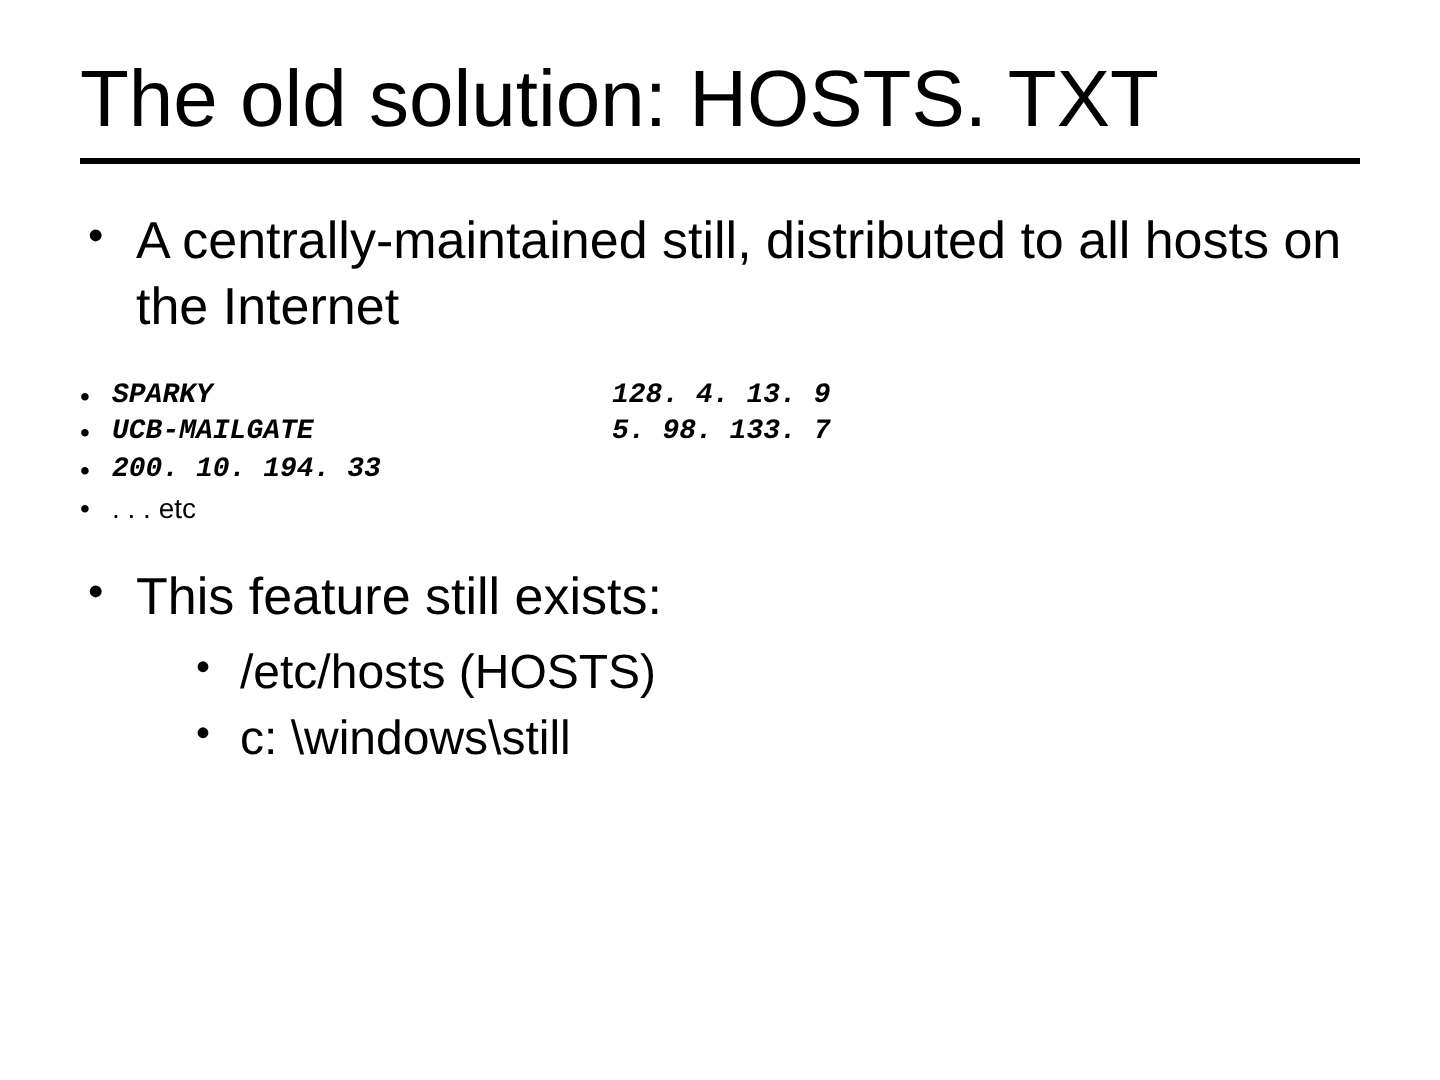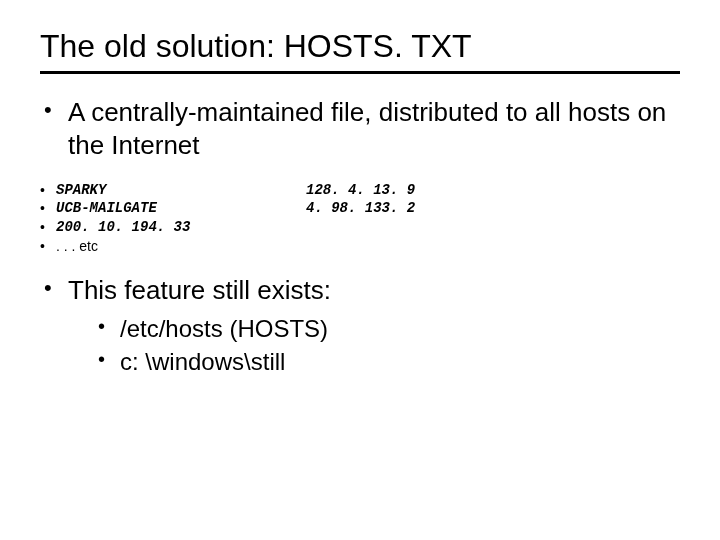--- a/index.html
+++ b/index.html
@@ -1,17 +1,17 @@
 <!DOCTYPE html>
 <html><head>
 <meta charset="utf-8">
 <style>
   html,body{margin:0;padding:0;width:720px;height:540px;background:#fff;font-family:Arial,Helvetica,sans-serif;color:#000}
   .slide{box-sizing:border-box;padding:28px 40px 0 40px}
-  .title{font-size:32px;font-weight:400;letter-spacing:0;margin:0 0 6px 0}
+  .title{font-size:40px;font-weight:400;letter-spacing:0;margin:0 0 6px 0}
   .rule{border:none;border-top:3px solid #000;margin:0 0 22px 0}
   ul.top{list-style:none;margin:0;padding:0}
   ul.top>li{position:relative;padding-left:28px;font-size:26px;line-height:1.28;margin-bottom:18px}
   ul.top>li::before{content:"•";position:absolute;left:4px;top:0;font-size:22px}
   .hosts{list-style:none;margin:4px 0 18px 0;padding:0}
   .hosts li{position:relative;padding-left:16px;font-size:14px;line-height:1.35;display:flex}
   .hosts li::before{content:"•";position:absolute;left:0;top:0;font-size:14px}
   .hosts .name{display:inline-block;width:250px;font-family:"Courier New",monospace;font-weight:bold;font-style:italic}
   .hosts .ip{font-family:Liberation Mono, monospace;font-weight:bold;font-style:italic}
   .hosts .etc{font-family:Liberation Sans, sans-serif}
@@ -20,31 +20,31 @@
   ul.sub>li::before{content:"•";position:absolute;left:0;top:0;font-size:20px}
 </style>
 </head>
 <body>
 
 <div class="slide">
   <h1 class="title">The old solution: HOSTS. TXT</h1>
   <hr class="rule">
 
   <ul class="top">
-    <li>A centrally-maintained file, distributed to all hosts on the Internet</li>
+    <li>A centrally-maintained still, distributed to all hosts on the Internet</li>
   </ul>
 
   <ul class="hosts">
     <li>
       <span class="name">SPARKY</span>
       <span class="ip">128. 4. 13. 9</span>
     </li>
     <li>
       <span class="name">UCB-MAILGATE</span>
-      <span class="ip">4. 98. 133. 2</span>
+      <span class="ip">5. 98. 133. 7</span>
     </li>
     <li>
       <span class="ip">200. 10. 194. 33</span>
     </li>
     <li>
       <span class="etc">. . . etc</span>
     </li>
   </ul>
 
   <ul class="top">

